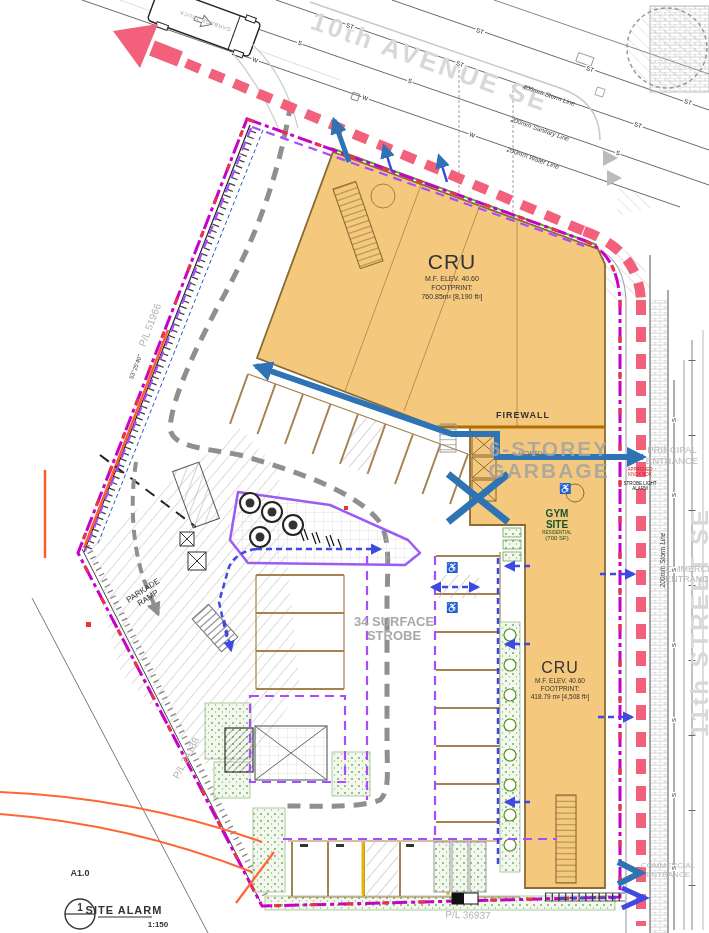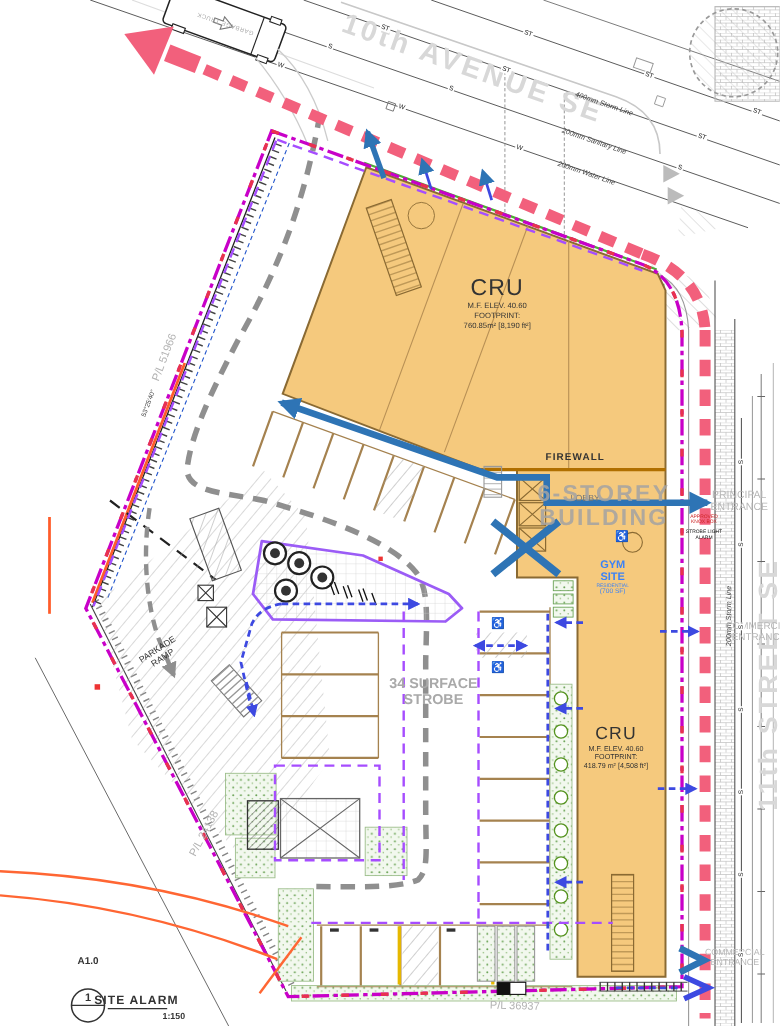--- a/index.html
+++ b/index.html
@@ -302,23 +302,23 @@
 <div class="lbl ital" style="left:663px;top:560px;transform:translate(-50%,-50%) rotate(-90deg);">200mm Storm Line</div>
 
 <div class="lbl" style="left:452px;top:262px;font-size:21px;letter-spacing:1px;">CRU</div>
 <div class="lbl" style="left:452px;top:279px;font-size:7px;">M.F. ELEV. 40.60</div>
 <div class="lbl" style="left:452px;top:288px;font-size:7px;">FOOTPRINT:</div>
 <div class="lbl" style="left:452px;top:297px;font-size:7px;">760.85m² [8,190 ft²]</div>
 
 <div class="lbl" style="left:523px;top:415px;font-size:9px;font-weight:bold;letter-spacing:1px;">FIREWALL</div>
 <div class="lbl" style="left:532px;top:454px;font-size:8px;color:#777;">LOBBY</div>
 <div class="lbl" style="left:549px;top:449px;font-size:21px;font-weight:bold;letter-spacing:2px;color:#a3a3a3;opacity:.85;">6-STOREY</div>
-<div class="lbl" style="left:549px;top:471px;font-size:21px;font-weight:bold;letter-spacing:2px;color:#a3a3a3;opacity:.85;">BUILDING</div>
-
-<div class="lbl" style="left:557px;top:525px;color:#3b82f6;">
+<div class="lbl" style="left:549px;top:471px;font-size:21px;font-weight:bold;letter-spacing:2px;color:#a3a3a3;opacity:.85;">GARBAGE</div>
+
+<div class="lbl" style="left:557px;top:525px;color:#14532d;">
   <div style="font-size:10px;font-weight:bold;">GYM</div>
   <div style="font-size:10px;font-weight:bold;">SITE</div>
   <div style="font-size:4.5px;">RESIDENTIAL</div>
   <div style="font-size:6px;">(700 SF)</div>
 </div>
 
 <div class="lbl" style="left:560px;top:668px;font-size:16px;letter-spacing:1px;">CRU</div>
 <div class="lbl" style="left:560px;top:681px;font-size:6.5px;">M.F. ELEV. 40.60</div>
 <div class="lbl" style="left:560px;top:689px;font-size:6.5px;">FOOTPRINT:</div>
 <div class="lbl" style="left:560px;top:697px;font-size:6.5px;">418.79 m² [4,508 ft²]</div>

